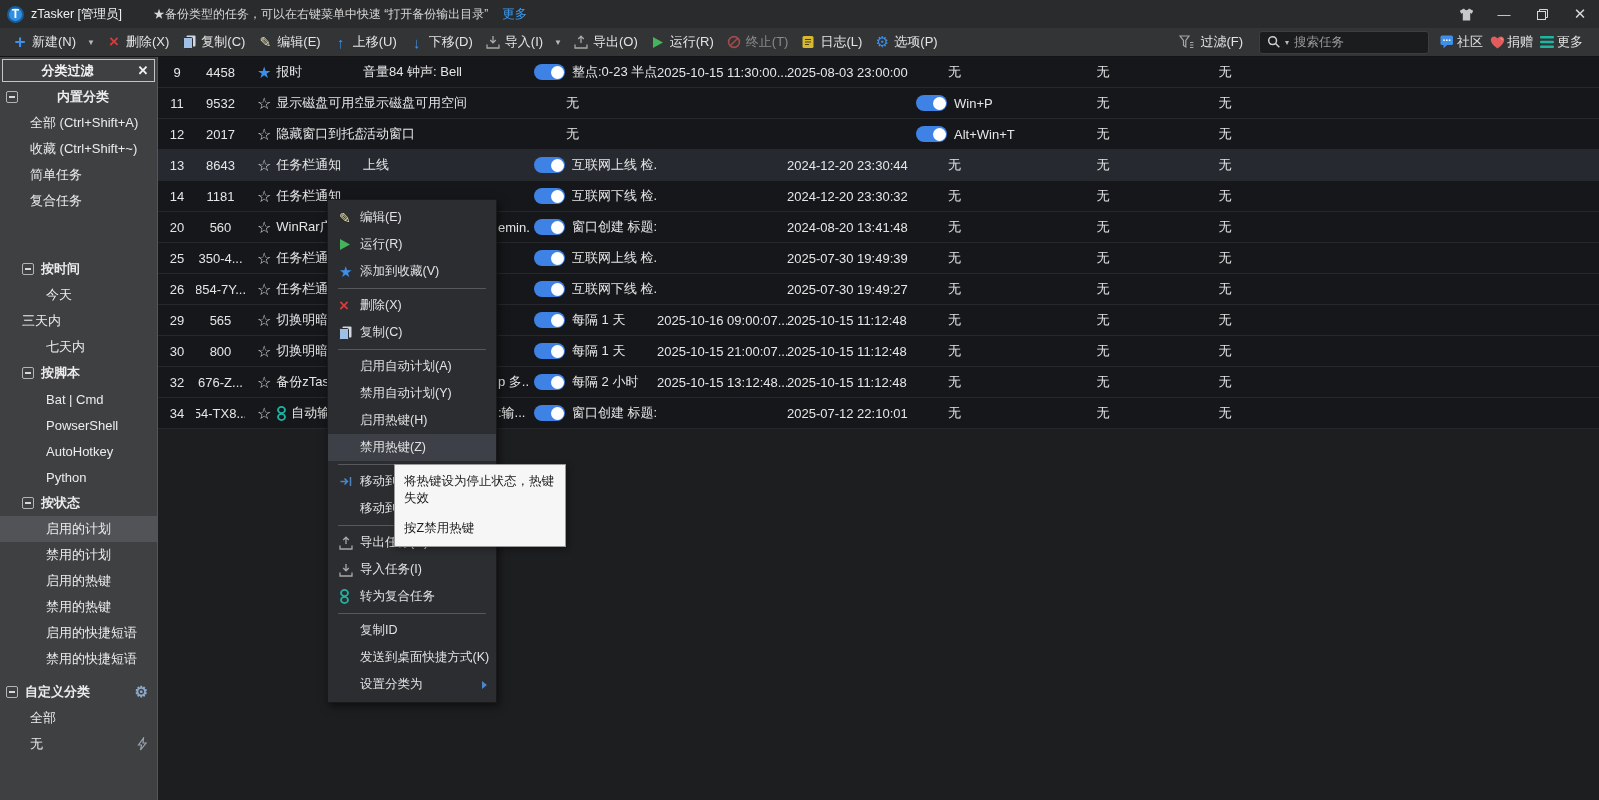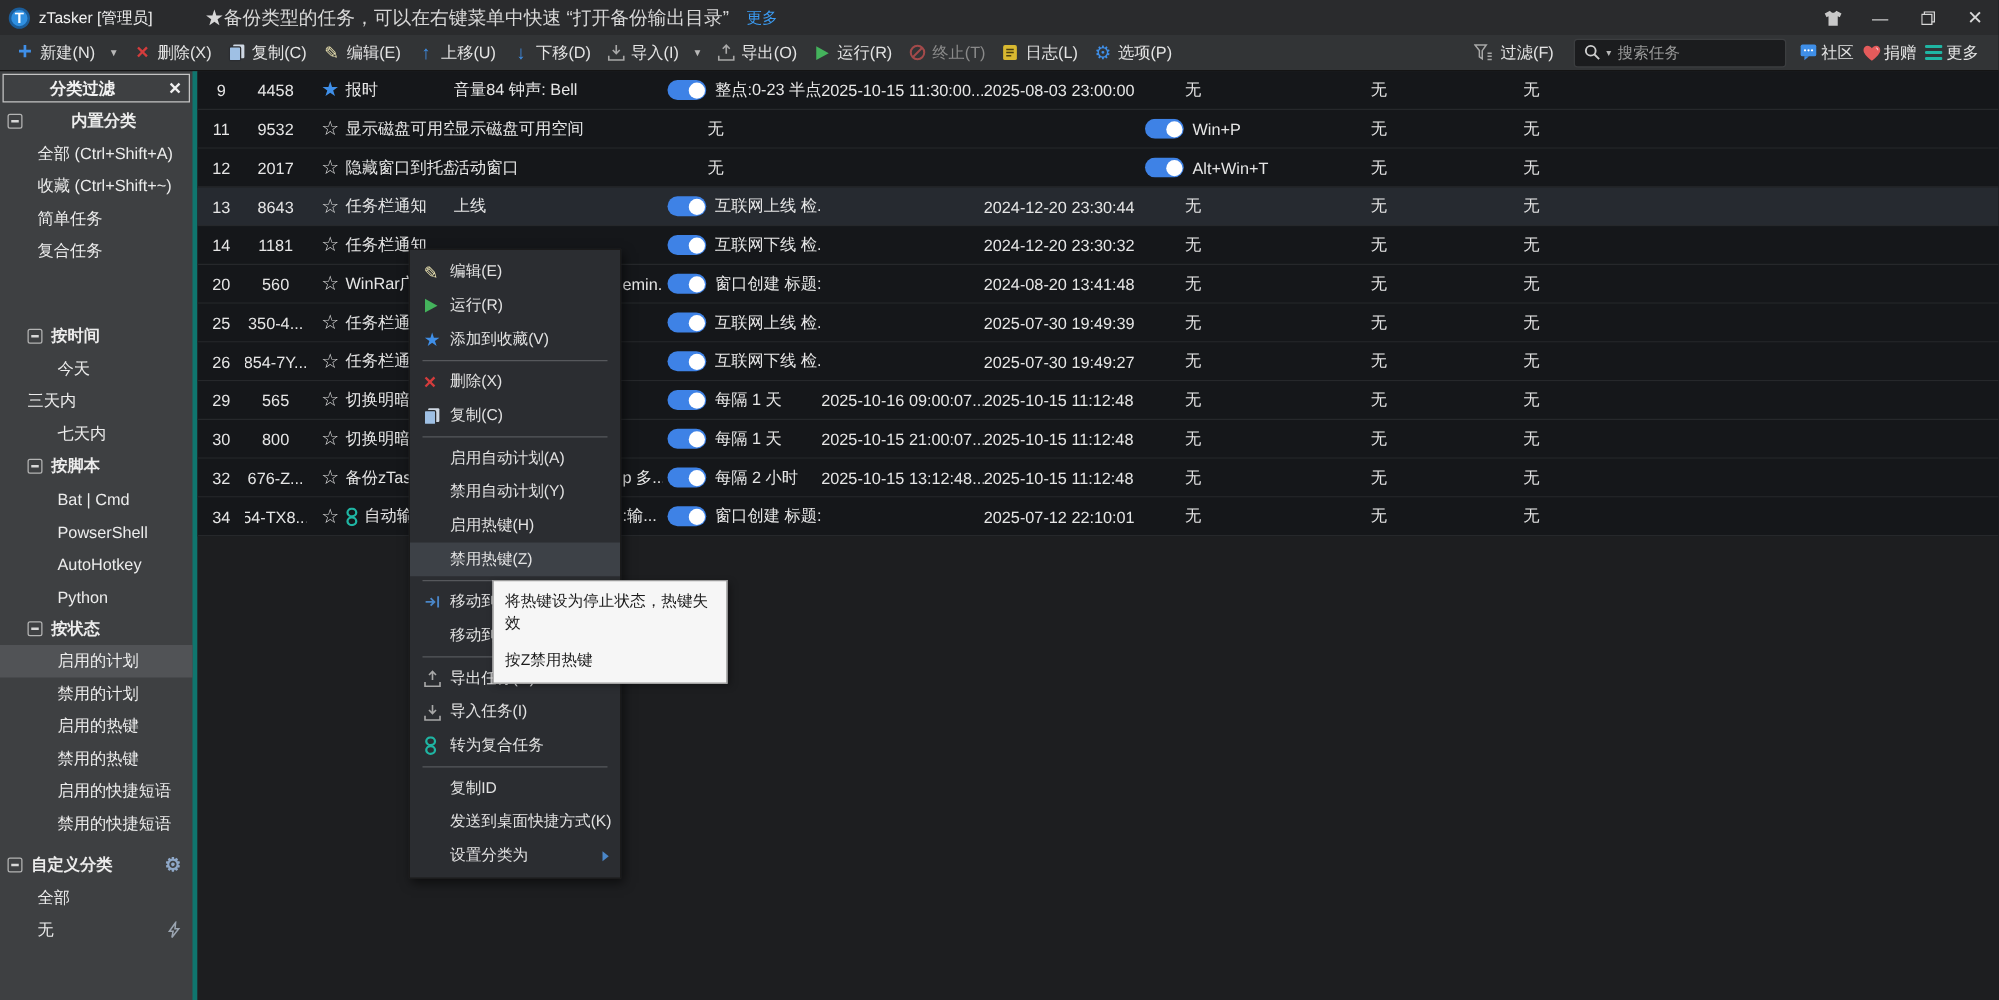--- a/index.html
+++ b/index.html
@@ -8,21 +8,21 @@
     width:1599px; height:800px; overflow:hidden; position:relative;
     background:#1d1e20; color:#e8e8e8;
     font-family:"Liberation Sans", sans-serif; font-size:13px;
     -webkit-font-smoothing:antialiased;
   }
   
   .titlebar { height:28px; background:#2a2b2d; display:flex; align-items:center; padding-left:7px; }
   .logo { width:17px; height:17px; border-radius:50%; background:#2f8fe0; color:#fff; font-weight:bold;
           font-size:12px; display:flex; align-items:center; justify-content:center; border:2px solid #1b5d9a; }
   .app-title { margin-left:7px; color:#f0f0f0; font-size:12.5px; }
-  .notice { margin-left:42px; color:#d8d8d8; font-size:15px; }
+  .notice { margin-left:31px; color:#d8d8d8; font-size:12px; }
   .link-blue { color:#3b9af0; margin-left:14px; font-size:12.5px; cursor:pointer; }
   .win-btns { margin-left:auto; display:flex; align-items:center; }
   .win-btn { width:38px; height:28px; display:flex; align-items:center; justify-content:center; color:#d8d8d8; font-size:13px; }
   
   .toolbar { height:29px; background:#323436; display:flex; align-items:center; padding:0 6px; border-bottom:1px solid #141414; }
   .tbtn { display:flex; align-items:center; padding:0 6px; height:27px; color:#e4e4e4; white-space:nowrap; cursor:default; }
   .tbtn.disabled { color:#8a8a8a; }
   .tbtn .ic { margin-right:4px; }
   .ddar { font-size:8px; color:#b8b8b8; padding:0 5px; }
   .ic { display:inline-flex; width:16px; height:16px; align-items:center; justify-content:center; }
@@ -33,21 +33,21 @@
   .ic-gear { color:#3f8fe8; font-size:15px; }
   .ic-starb { color:#3f8fe8; font-size:15px; }
   .tb-right { margin-left:auto; display:flex; align-items:center; }
   .searchbox { width:170px; height:23px; background:#1b1c1e; border:1px solid #3c3e40; border-radius:3px;
                display:flex; align-items:center; padding:0 6px; margin:0 10px; }
   .searchbox input { background:transparent; border:none; outline:none; color:#cfcfcf; width:118px;
                      font-family:"Liberation Sans",sans-serif; font-size:12.5px; }
   .searchbox input::placeholder { color:#9a9a9a; }
   
   .main { display:flex; height:743px; }
-  .sidebar { width:158px; background:#3e4042; flex:none; border-right:4px solid #0f766e; position:relative; }
+  .sidebar { width:158px; background:#3e4042; flex:none; border-right:1px solid #0f766e; position:relative; }
   .side-head { margin:2px; height:23px; border:1px solid #c4c4c4; display:flex; align-items:center; }
   .side-head-label { flex:1; text-align:center; font-weight:bold; color:#f2f2f2; }
   .side-close { width:22px; color:#f0f0f0; font-weight:bold; text-align:center; cursor:pointer; }
   .side-item { height:26px; display:flex; align-items:center; color:#ececec; cursor:pointer; white-space:nowrap; }
   .side-item.sel { background:#515356; }
   .side-item.gap { margin-top:7px; }
   .cbox { width:12px; height:12px; border:1px solid #b4b4b4; border-radius:2px; margin-right:7px;
           display:inline-flex; align-items:center; justify-content:center; flex:none; }
   .cbox i { display:block; width:6px; height:1.5px; background:#d8d8d8; }
   .side-item.bold { font-weight:bold; }
@@ -72,21 +72,21 @@
   
   .ctx { position:absolute; left:327px; top:199px; width:170px; background:#2b2d31; border:1px solid #1a1a1a;
          box-shadow:2px 3px 8px rgba(0,0,0,.55); padding:4px 0; z-index:50; font-size:12.5px; }
   .mi { height:27px; display:flex; align-items:center; padding-left:11px; color:#e2e2e2; cursor:pointer; }
   .mi.hl { background:#3d4147; }
   .mi .mic { width:21px; display:inline-flex; align-items:center; flex:none; }
   .msep { height:1px; background:#56585c; margin:3px 10px; }
   .subarrow { margin-left:auto; margin-right:9px; width:0; height:0; border-left:5px solid #4a86c8;
               border-top:4px solid transparent; border-bottom:4px solid transparent; }
   
-  .tip { position:absolute; left:394px; top:464px; width:188px; background:#f6f6f6; color:#1c1c1c;
+  .tip { position:absolute; left:394px; top:464px; width:172px; background:#f6f6f6; color:#1c1c1c;
          border:1px solid #9a9a9a; padding:8px 9px 9px; z-index:60; font-size:12.5px; box-shadow:2px 2px 6px rgba(0,0,0,.4); }
   .tip .l2 { margin-top:13px; }
 </style>
 </head>
 <body>
 
 <div class="titlebar">
   <span class="logo">T</span>
   <span class="app-title">zTasker [管理员]</span>
   <span class="notice">★备份类型的任务，可以在右键菜单中快速 “打开备份输出目录”</span>

